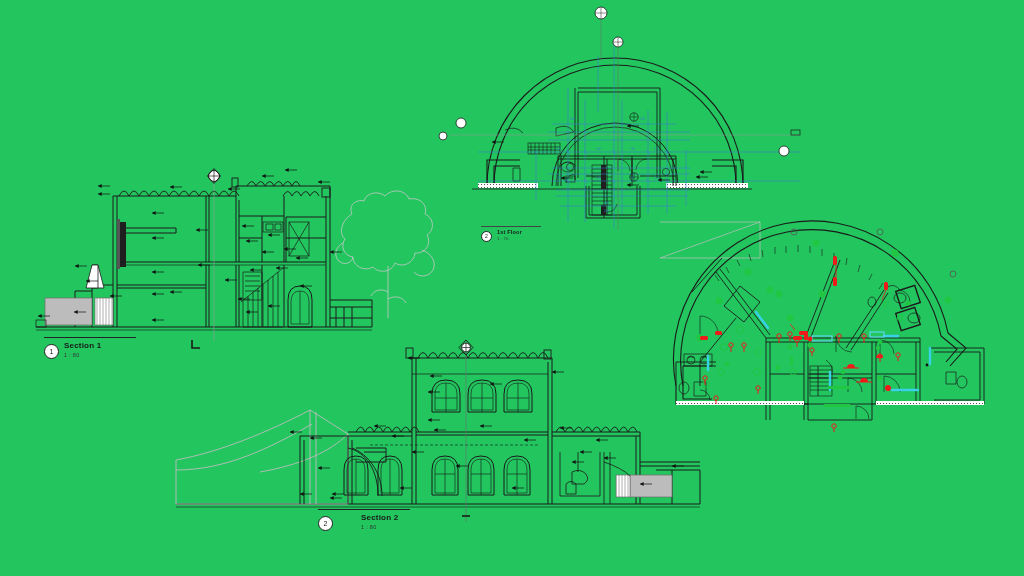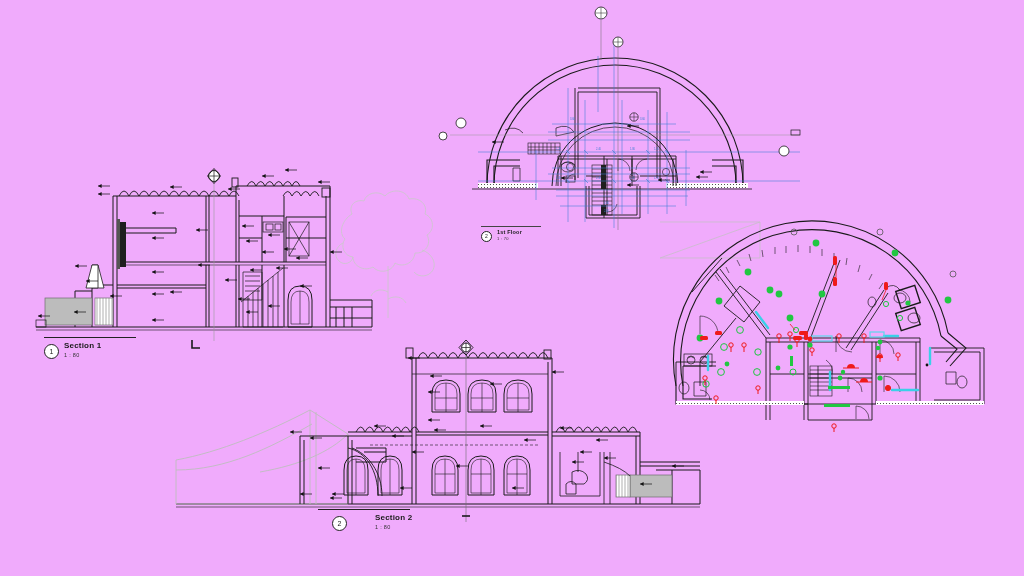--- a/index.html
+++ b/index.html
@@ -1,19 +1,19 @@
 <!DOCTYPE html>
 <html><head>
 <meta charset="utf-8">
 <title>Architectural Drawing Sheet</title>
 <style>
   html,body{margin:0;padding:0;background:#ffffff;}
   body{width:1024px;height:576px;overflow:hidden;
        font-family:"Liberation Sans",sans-serif;color:#1a1a1a;}
-  #sheet{position:relative;width:1024px;height:576px;background:#f0abfc;}
+  #sheet{position:relative;width:1024px;height:576px;background:#22c55e;}
   svg.layer{position:absolute;left:0;top:0;width:1024px;height:576px;}
   .viewlabel{position:absolute;display:flex;align-items:flex-start;gap:5px;}
   .vl-bubble{width:13px;height:13px;border:1px solid #222;border-radius:50%;
              display:flex;align-items:center;justify-content:center;
              font-size:7px;line-height:1;flex:0 0 auto;margin-top:3px;background:#fff;}
   .vl-text{display:flex;flex-direction:column;}
   .vl-title{font-size:8px;font-weight:bold;letter-spacing:.2px;line-height:10px;}
   .vl-scale{font-size:5.5px;color:#333;line-height:8px;letter-spacing:.3px;}
   .vl-rule{position:absolute;height:1px;background:#222;}
 </style>
@@ -808,21 +808,21 @@
 
   <div class="viewlabel" style="left:44px; top:341px;">
     <div class="vl-bubble">1</div>
     <div class="vl-text">
       <span class="vl-title">Section 1</span>
       <span class="vl-scale">1 : 80</span>
     </div>
   </div>
   <div class="vl-rule" style="left:44px; top:337px; width:92px;"></div>
 
-  <div class="viewlabel" style="left:332px; top:513px;gap:28px;">
+  <div class="viewlabel" style="left:318px; top:513px;gap:28px;">
     <div class="vl-bubble">2</div>
     <div class="vl-text">
       <span class="vl-title">Section 2</span>
       <span class="vl-scale">1 : 80</span>
     </div>
   </div>
   <div class="vl-rule" style="left:318px; top:509px; width:92px;"></div>
 
   <div class="viewlabel" style="left:481px; top:229px;">
     <div class="vl-bubble" style="width:9px;height:9px;font-size:5px;margin-top:2px;">2</div>

